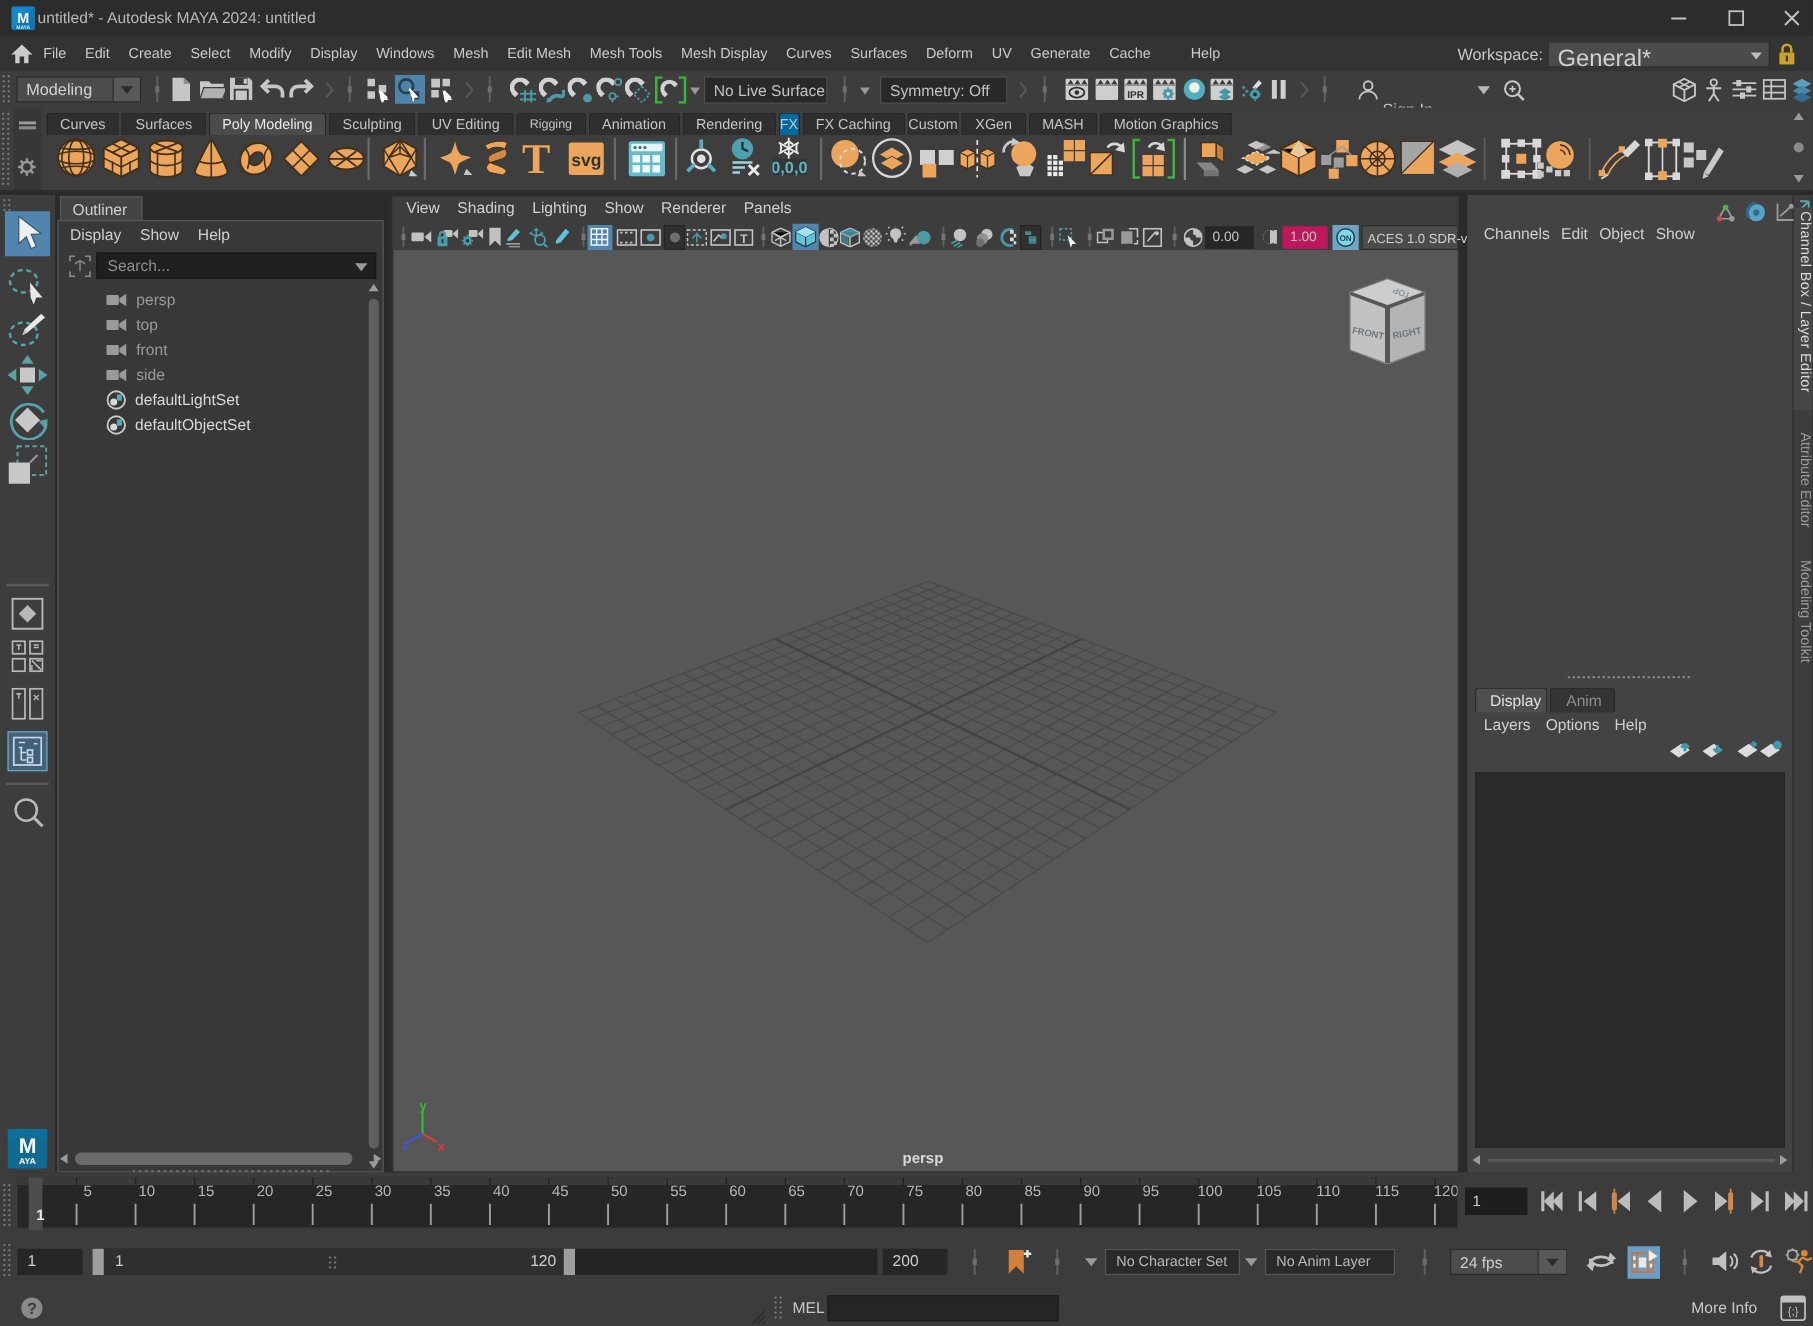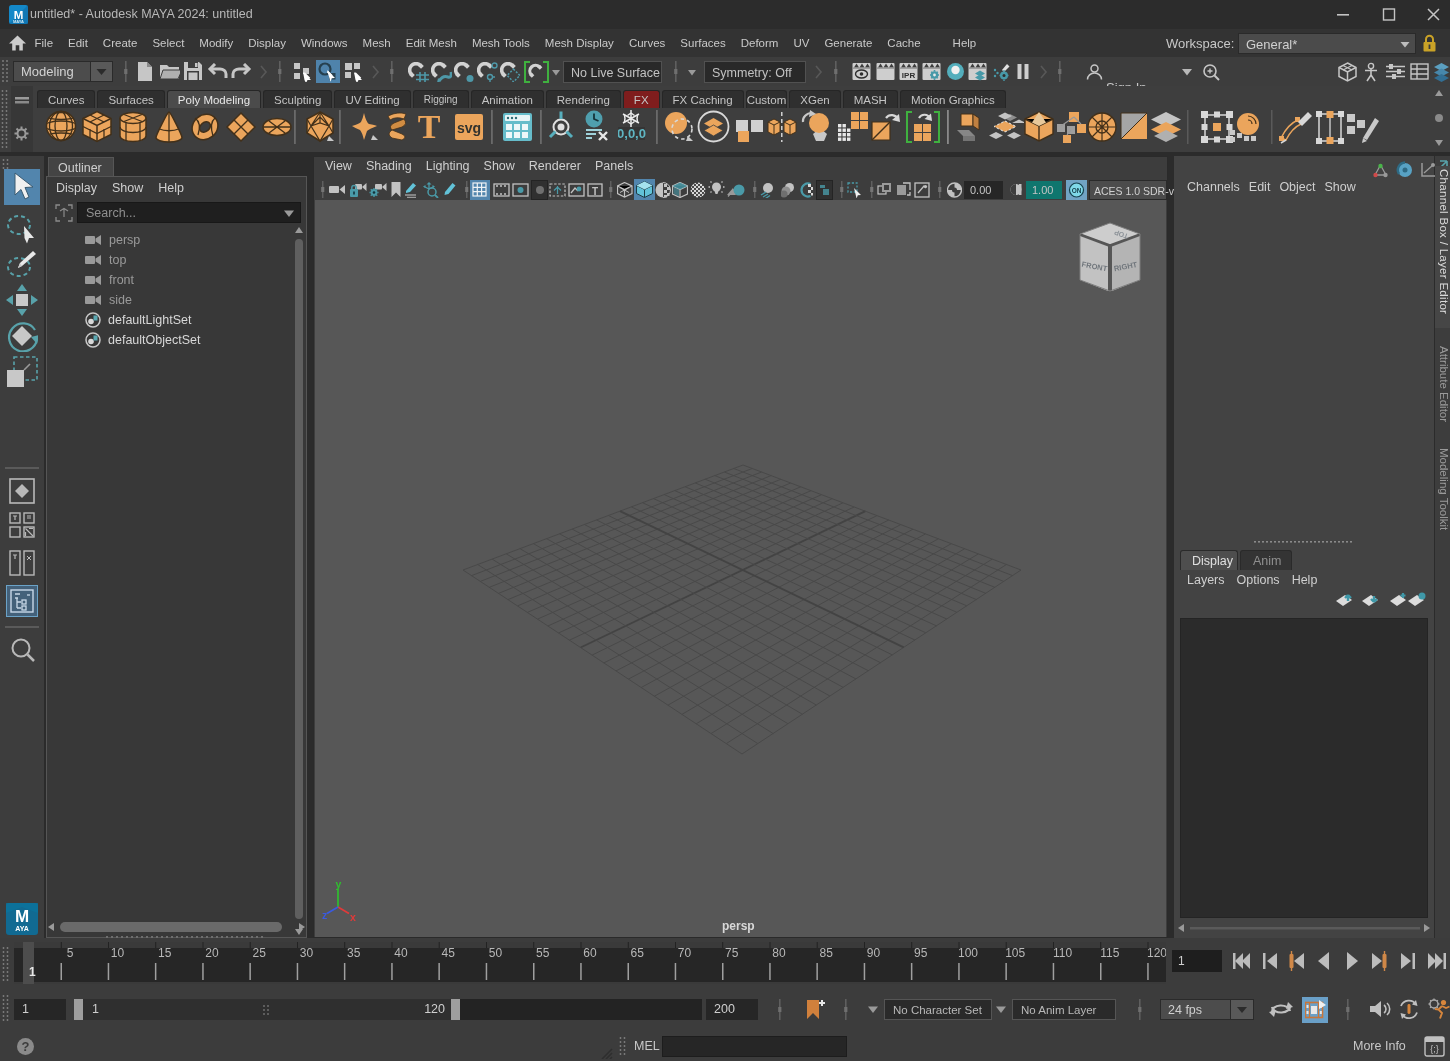--- a/index.html
+++ b/index.html
@@ -45,21 +45,21 @@
       <span class="mi">Curves</span>
       <span class="mi">Surfaces</span>
       <span class="mi">Deform</span>
       <span class="mi">UV</span>
       <span class="mi">Generate</span>
       <span class="mi">Cache</span>
       <span class="mi" style="margin-left:17px;">Help</span>
     </div>
  <div class="abs" style="left:1166px;top:7px;font-size:13px;color:#c8c8c8;">Workspace:</div>
  <div class="abs" style="left:1238px;top:4px;width:178px;height:21px;background:#4b4b4b;border:1px solid #2a2a2a;">
-  <span style="position:absolute;left:7px;top:3px;font-size:13px;color:#d0d0d0;">General*</span>
+  <span style="position:absolute;left:7px;top:3px;font-size:19px;color:#d0d0d0;">General*</span>
   <svg class="abs" style="right:3px;top:4px;" width="14" height="13">
         <path d="M2.5 4 L11.5 4 L7 9.5 Z" fill="#bdbdbd"></path>
       </svg>
  </div>
  <svg class="abs" style="left:1422px;top:5px;" width="15" height="19">
       <rect x="1.5" y="8" width="12" height="9.5" rx="1" fill="#c9a227"></rect>
       <path d="M4 8 V5.2 a3.5 3.5 0 0 1 7 0 V8" fill="none" stroke="#c9a227" stroke-width="2"></path>
       <rect x="6.6" y="10.5" width="1.8" height="4.5" fill="#3a3a3a"></rect>
     </svg>
 </div>
@@ -376,21 +376,21 @@
 </div>
 <div class="row" style="position:absolute;left:37px;top:4px;height:18px;gap:2px;">
       <div style="height:18px;padding:0 10px;display:flex;align-items:center;background:#2f2f2f;border:1px solid #262626;border-bottom:none;border-radius:3px 3px 0 0;color:#c4c4c4;font-size:11.5px;white-space:nowrap;">Curves</div>
       <div style="height:18px;padding:0 10px;display:flex;align-items:center;background:#2f2f2f;border:1px solid #262626;border-bottom:none;border-radius:3px 3px 0 0;color:#c4c4c4;font-size:11.5px;white-space:nowrap;">Surfaces</div>
       <div style="height:18px;padding:0 10px;display:flex;align-items:center;background:#4b4b4b;border:1px solid #262626;border-bottom:none;border-radius:3px 3px 0 0;color:#e8e8e8;font-size:11.5px;white-space:nowrap;">Poly Modeling</div>
       <div style="height:18px;padding:0 10px;display:flex;align-items:center;background:#2f2f2f;border:1px solid #262626;border-bottom:none;border-radius:3px 3px 0 0;color:#c4c4c4;font-size:11.5px;white-space:nowrap;">Sculpting</div>
       <div style="height:18px;padding:0 10px;display:flex;align-items:center;background:#2f2f2f;border:1px solid #262626;border-bottom:none;border-radius:3px 3px 0 0;color:#c4c4c4;font-size:11.5px;white-space:nowrap;">UV Editing</div>
       <div style="height:18px;padding:0 10px;display:flex;align-items:center;background:#2f2f2f;border:1px solid #262626;border-bottom:none;border-radius:3px 3px 0 0;color:#c4c4c4;font-size:10px;white-space:nowrap;">Rigging</div>
       <div style="height:18px;padding:0 10px;display:flex;align-items:center;background:#2f2f2f;border:1px solid #262626;border-bottom:none;border-radius:3px 3px 0 0;color:#c4c4c4;font-size:11.5px;white-space:nowrap;">Animation</div>
       <div style="height:18px;padding:0 10px;display:flex;align-items:center;background:#2f2f2f;border:1px solid #262626;border-bottom:none;border-radius:3px 3px 0 0;color:#c4c4c4;font-size:11.5px;white-space:nowrap;">Rendering</div>
-      <div style="height:18px;padding:0 10px;display:flex;align-items:center;background:#7f1d1d;border:1px solid #262626;border-bottom:none;border-radius:3px 3px 0 0;color:#c4c4c4;font-size:11.5px;white-space:nowrap;">FX</div>
+      <div style="height:18px;padding:0 0;display:flex;align-items:center;background:#0369a1;border:1px solid #262626;border-bottom:none;border-radius:3px 3px 0 0;color:#c4c4c4;font-size:11.5px;white-space:nowrap;">FX</div>
       <div style="height:18px;padding:0 10px;display:flex;align-items:center;background:#2f2f2f;border:1px solid #262626;border-bottom:none;border-radius:3px 3px 0 0;color:#c4c4c4;font-size:11.5px;white-space:nowrap;">FX Caching</div>
       <div style="height:18px;padding:0 0;display:flex;align-items:center;background:#2f2f2f;border:1px solid #262626;border-bottom:none;border-radius:3px 3px 0 0;color:#c4c4c4;font-size:11.5px;white-space:nowrap;">Custom</div>
       <div style="height:18px;padding:0 10px;display:flex;align-items:center;background:#2f2f2f;border:1px solid #262626;border-bottom:none;border-radius:3px 3px 0 0;color:#c4c4c4;font-size:11.5px;white-space:nowrap;">XGen</div>
       <div style="height:18px;padding:0 10px;display:flex;align-items:center;background:#2f2f2f;border:1px solid #262626;border-bottom:none;border-radius:3px 3px 0 0;color:#c4c4c4;font-size:11.5px;white-space:nowrap;">MASH</div>
       <div style="height:18px;padding:0 10px;display:flex;align-items:center;background:#2f2f2f;border:1px solid #262626;border-bottom:none;border-radius:3px 3px 0 0;color:#c4c4c4;font-size:11.5px;white-space:nowrap;">Motion Graphics</div>
     </div>
 <svg class="abs" style="left:44px;top:24px;" width="34" height="34">
       <defs>
         <clipPath id="sc">
           <circle cx="17" cy="16" r="14"></circle>
@@ -1096,21 +1096,21 @@
         <path d="M7.5 15 A 7 7 0 0 1 0.5 8 L5 8 A 2.5 2.5 0 0 0 7.5 10.5 Z" fill="#c2c2c2"></path>
       </svg>
 <div class="abs" style="left:650px;top:24px;width:39px;height:18px;background:#262626;">
         <span style="position:absolute;left:6px;top:2.5px;font-size:11px;color:#c4c4c4;">0.00</span>
       </div>
 <svg class="abs" style="left:696px;top:25px;" width="12" height="16">
         <circle cx="6" cy="7.5" r="5.5" fill="#c2c2c2"></circle>
         <path d="M6 2 A 5.5 5.5 0 0 0 6 13 Z" fill="#3d3d3d"></path>
         <rect x="9" y="2" width="2.5" height="11" fill="#c2c2c2"></rect>
       </svg>
-<div class="abs" style="left:712px;top:24px;width:36px;height:18px;background:#0f766e;">
+<div class="abs" style="left:712px;top:24px;width:36px;height:18px;background:#be185d;">
         <span style="position:absolute;left:6px;top:2.5px;font-size:11px;color:#c4c4c4;">1.00</span>
       </div>
 <div class="abs" style="left:752px;top:23px;width:21px;height:20px;background:#71a3c4;"></div>
 <svg class="abs" style="left:754px;top:25px;" width="17" height="16">
         <circle cx="8.5" cy="8" r="7" fill="#7fd8e8"></circle>
         <circle cx="8.5" cy="8" r="7" fill="none" stroke="#16424e" stroke-width="1.2"></circle>
         <text x="8.5" y="10.5" font-size="6.5" fill="#16424e" text-anchor="middle" font-weight="bold">ON</text>
       </svg>
 <div class="abs" style="left:775px;top:23px;width:78px;height:20px;background:#4c4c4c;border:1px solid #2a2a2a;">
         <span style="position:absolute;left:4px;top:3.5px;font-size:10.5px;color:#d0d0d0;white-space:nowrap;">ACES 1.0 SDR-v</span>

